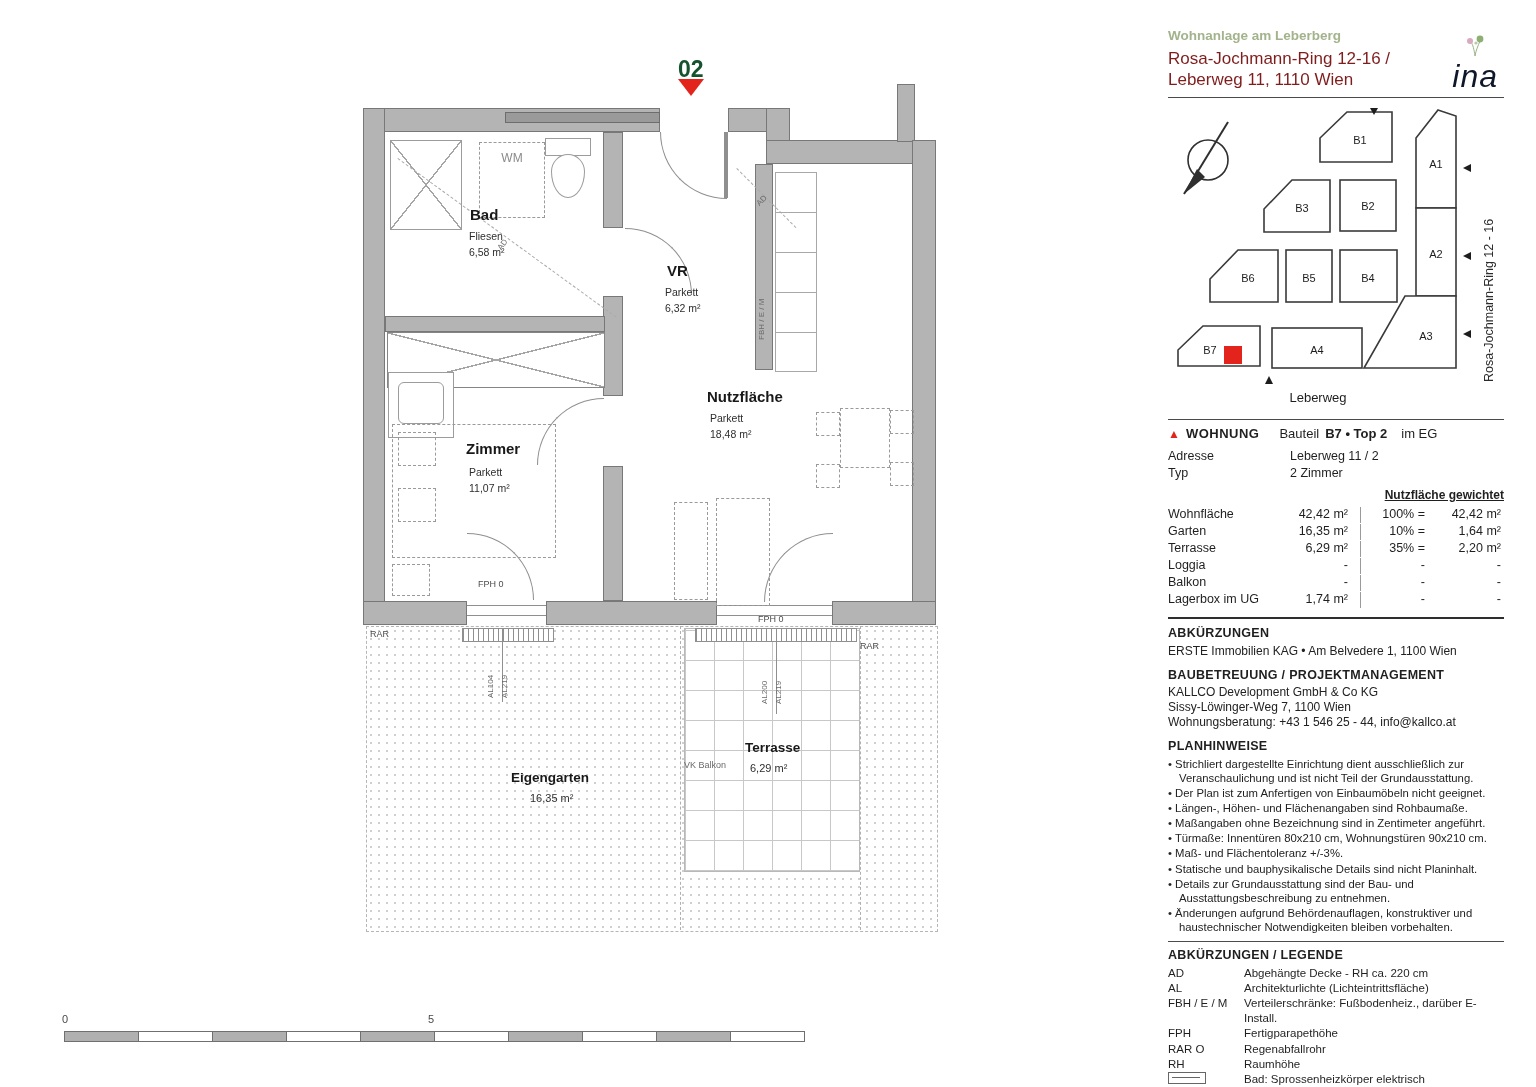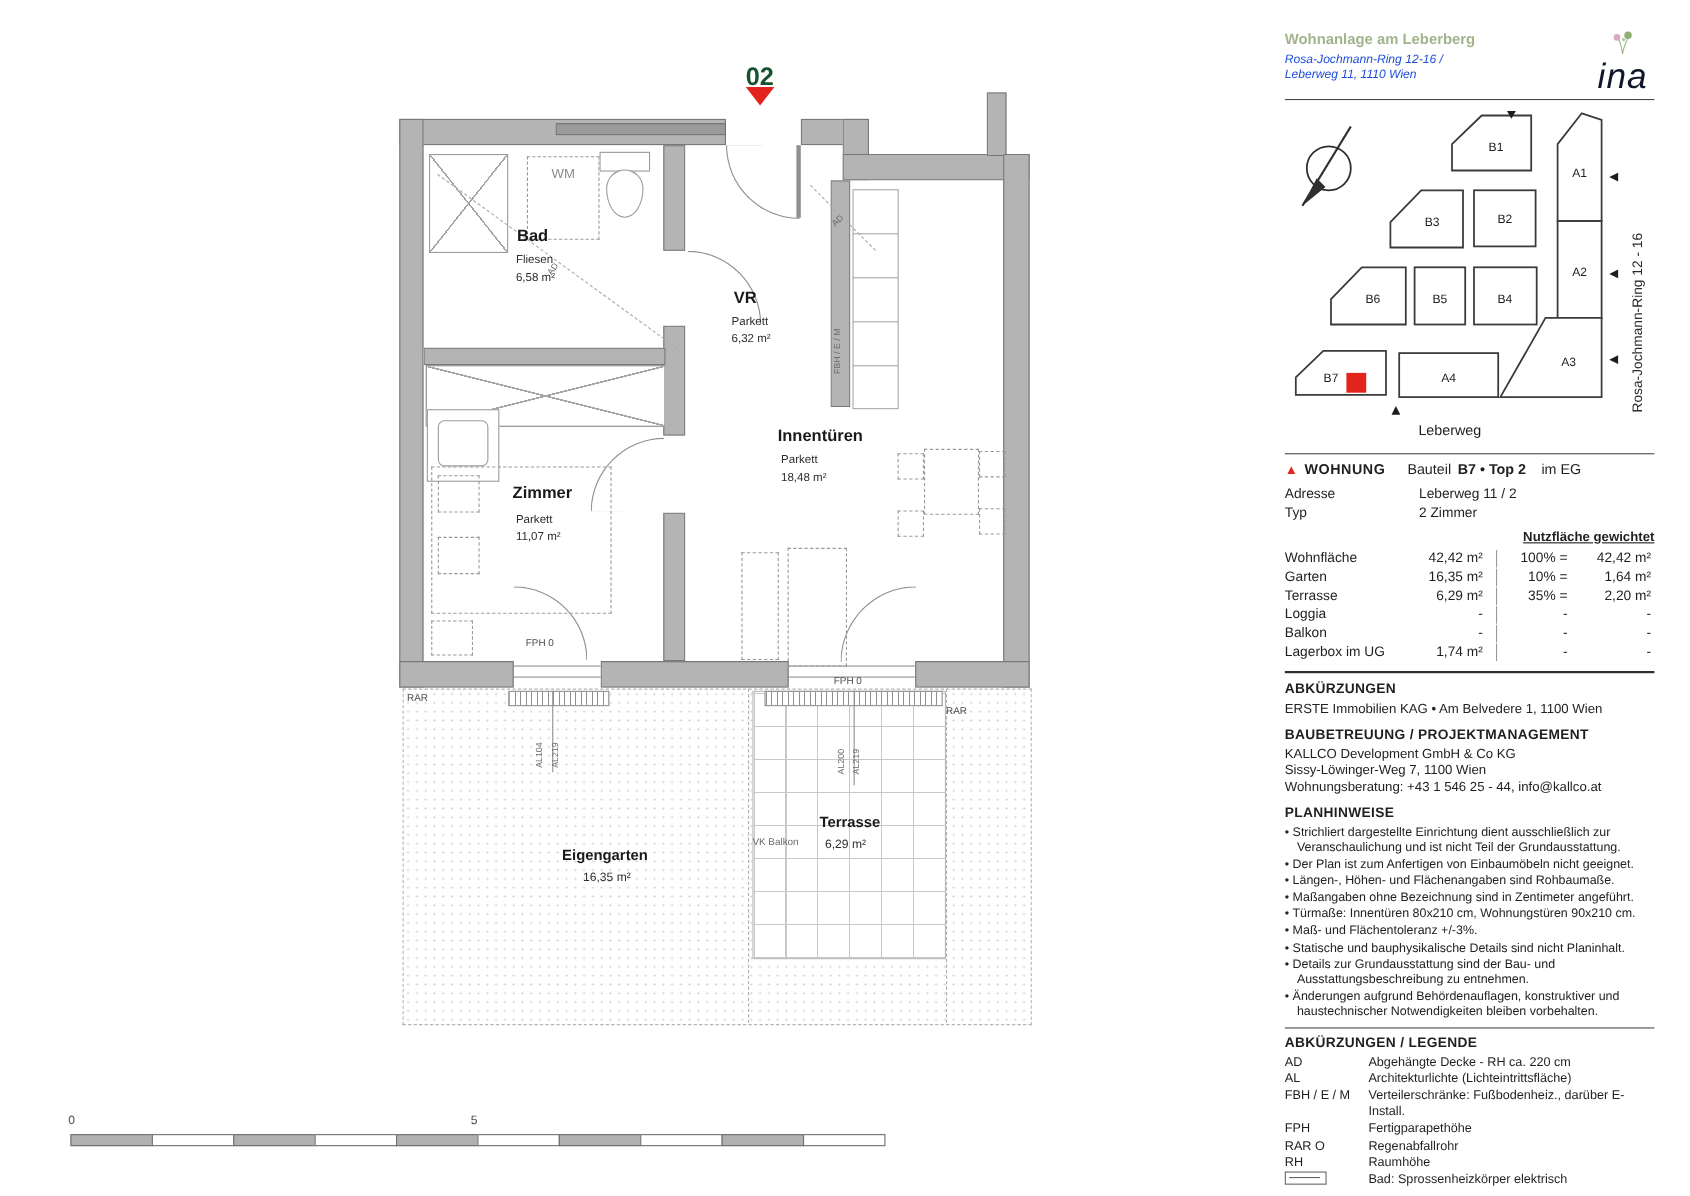--- a/index.html
+++ b/index.html
@@ -27,23 +27,23 @@
   .red-arrow{position:absolute;width:0;height:0;border-left:13px solid transparent;border-right:13px solid transparent;border-top:17px solid #e3241c;}
   .garden{position:absolute;background-image:radial-gradient(#cfcfcf 0.8px, transparent 1px);background-size:8px 8px;border:1px dashed #b5b5b5;}
   .terr{position:absolute;background:#fff;border:1px solid #b8b8b8;background-image:
      repeating-linear-gradient(0deg,#c8c8c8 0 1px,transparent 1px 30px),
      repeating-linear-gradient(90deg,#c8c8c8 0 1px,transparent 1px 29px);}
   .sill{position:absolute;background:#fff;border:1px solid #8f8f8f;background-image:repeating-linear-gradient(90deg,#8f8f8f 0 1px,transparent 1px 5px);}
   .vdash{position:absolute;border-left:1px dashed #b0b0b0;}
   .kbox{position:absolute;border:1px solid #a8a8a8;background:#fff;}
   
   .sidebar{position:absolute;left:1168px;top:28px;width:336px;font-size:12.5px;line-height:1.25;}
-  .sb-header{display:flex;justify-content:space-between;align-items:flex-start;}
+  .sb-header{display:flex;justify-content:space-between;align-items:flex-end;}
   .proj{font-weight:bold;color:#a3b38c;font-size:13.5px;margin-bottom:3px;}
-  .addr{font-size:11px;color:#1d4ed8;font-style:italic;}
+  .addr{font-size:17px;color:#7f1d1d;}
   .ina-wrap{text-align:center;padding-right:6px;}
   .ina-text{font-size:32px;font-weight:normal;color:#0f172a;line-height:0.9;letter-spacing:1px;font-style:italic;}
   .rule{border:none;border-top:1px solid #4a4a4a;margin:7px 0 6px 0;}
   .rule2{border:none;border-top:2px solid #2e2e2e;margin:8px 0 7px 0;}
   .siteplan{position:relative;height:308px;}
   .street-v{position:absolute;left:314px;top:38px;height:240px;writing-mode:vertical-rl;transform:rotate(180deg);font-size:12.5px;color:#2b2b2b;}
   .unit-title{display:flex;align-items:baseline;gap:6px;font-size:13px;margin-bottom:6px;}
   .unit-title .tri{color:#e3241c;font-size:12px;}
   .unit-title .tt{font-weight:bold;letter-spacing:0.5px;}
   .unit-title .bb{font-weight:bold;}
@@ -157,21 +157,21 @@
     <div class="dashf" style="left:674px;top:502px;width:32px;height:96px;"></div>
 
     <div class="room-name" style="left:470px;top:206px;">Bad</div>
     <div class="room-sub" style="left:469px;top:230px;">Fliesen</div>
     <div class="room-sub" style="left:469px;top:246px;">6,58 m²</div>
 
     <div class="room-name" style="left:667px;top:262px;">VR</div>
     <div class="room-sub" style="left:665px;top:286px;">Parkett</div>
     <div class="room-sub" style="left:665px;top:302px;">6,32 m²</div>
 
-    <div class="room-name" style="left:707px;top:388px;">Innentüren</div>
+    <div class="room-name" style="left:707px;top:388px;">Nutzfläche</div>
     <div class="room-sub" style="left:710px;top:412px;">Parkett</div>
     <div class="room-sub" style="left:710px;top:428px;">18,48 m²</div>
 
     <div class="room-name" style="left:466px;top:440px;">Zimmer</div>
     <div class="room-sub" style="left:469px;top:466px;">Parkett</div>
     <div class="room-sub" style="left:469px;top:482px;">11,07 m²</div>
 
     <div class="room-name" style="left:745px;top:740px;font-size:13.5px;">Terrasse</div>
     <div class="room-sub" style="left:750px;top:762px;font-size:11px;">6,29 m²</div>
 

